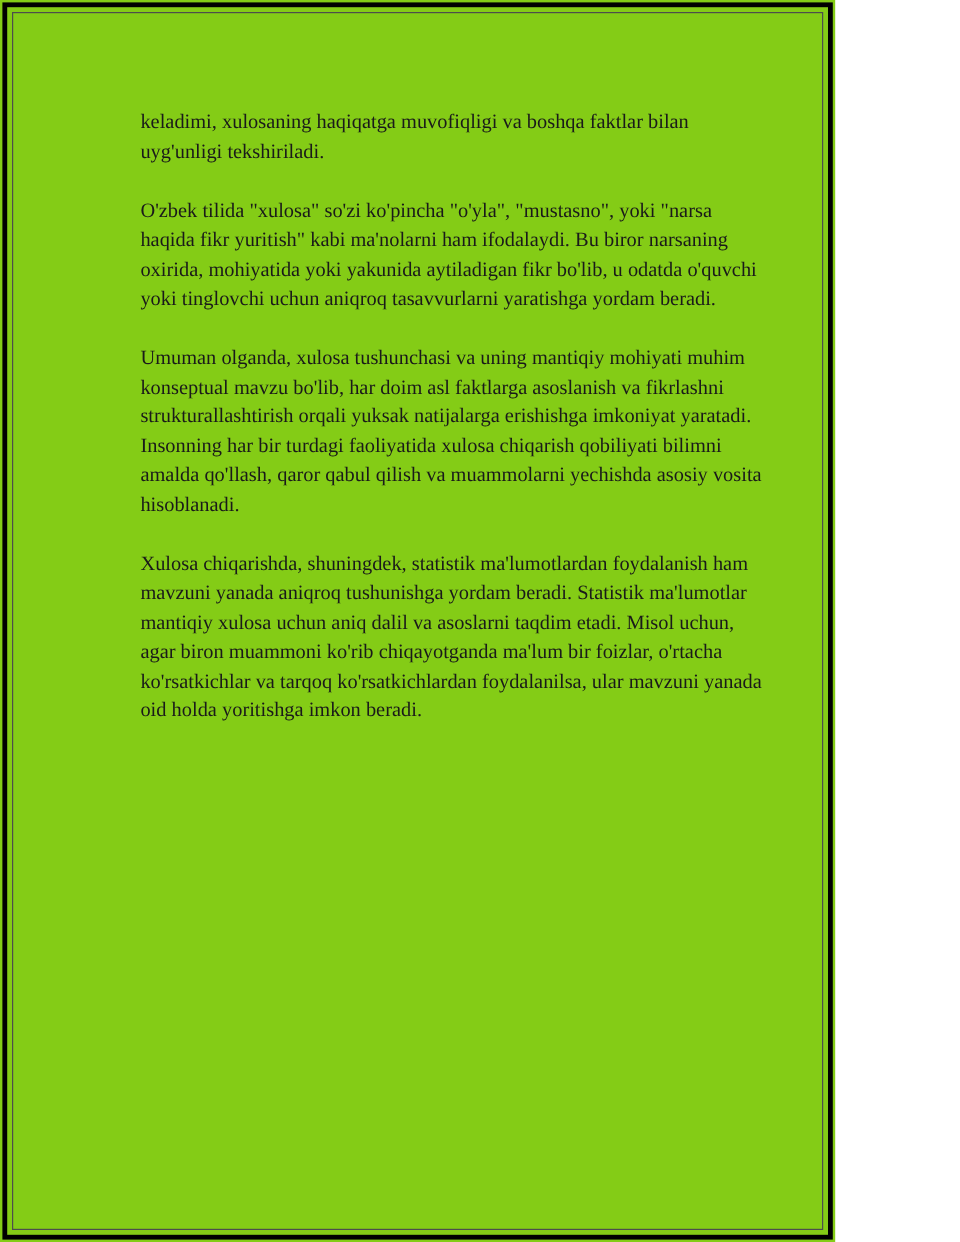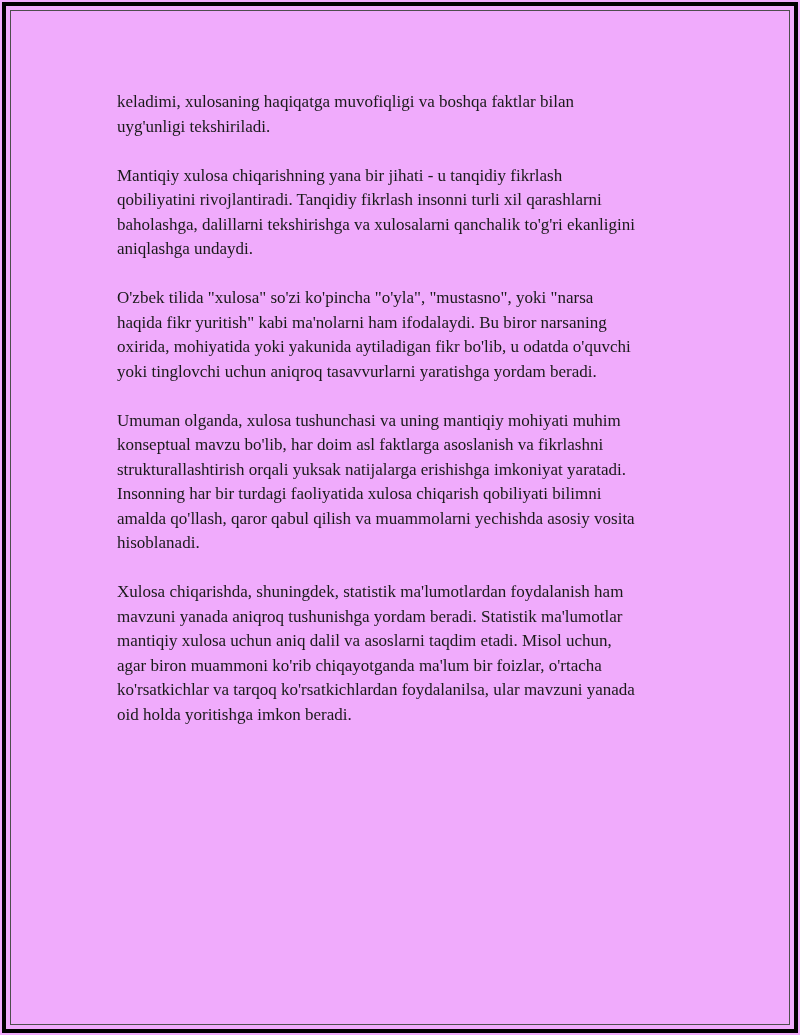--- a/index.html
+++ b/index.html
@@ -2,23 +2,23 @@
 <html><head>
 <meta charset="utf-8">
 <style>
   html, body {
     margin: 0;
     padding: 0;
     background: #ffffff;
   }
   .page {
     position: relative;
-    width: 800px;
+    width: 696px;
     height: 1035px;
-    background: #f0abfc;
+    background: #84cc16;
     overflow: hidden;
   }
   .frame-outer {
     position: absolute;
     inset: 2px;
     border: 4px solid #000000;
     pointer-events: none;
   }
   .frame-inner {
     position: absolute;
@@ -44,24 +44,20 @@
 </style>
 </head>
 <body>
 
 <div class="page">
   <div class="frame-outer"></div>
   <div class="frame-inner"></div>
   <main class="content">
     <p>keladimi, xulosaning haqiqatga muvofiqligi va boshqa faktlar bilan
 uyg'unligi tekshiriladi.</p>
-    <p>Mantiqiy xulosa chiqarishning yana bir jihati - u tanqidiy fikrlash
-qobiliyatini rivojlantiradi. Tanqidiy fikrlash insonni turli xil qarashlarni
-baholashga, dalillarni tekshirishga va xulosalarni qanchalik to'g'ri ekanligini
-aniqlashga undaydi.</p>
     <p>O'zbek tilida "xulosa" so'zi ko'pincha "o'yla", "mustasno", yoki "narsa
 haqida fikr yuritish" kabi ma'nolarni ham ifodalaydi. Bu biror narsaning
 oxirida, mohiyatida yoki yakunida aytiladigan fikr bo'lib, u odatda o'quvchi
 yoki tinglovchi uchun aniqroq tasavvurlarni yaratishga yordam beradi.</p>
     <p>Umuman olganda, xulosa tushunchasi va uning mantiqiy mohiyati muhim
 konseptual mavzu bo'lib, har doim asl faktlarga asoslanish va fikrlashni
 strukturallashtirish orqali yuksak natijalarga erishishga imkoniyat yaratadi.
 Insonning har bir turdagi faoliyatida xulosa chiqarish qobiliyati bilimni
 amalda qo'llash, qaror qabul qilish va muammolarni yechishda asosiy vosita
 hisoblanadi.</p>

